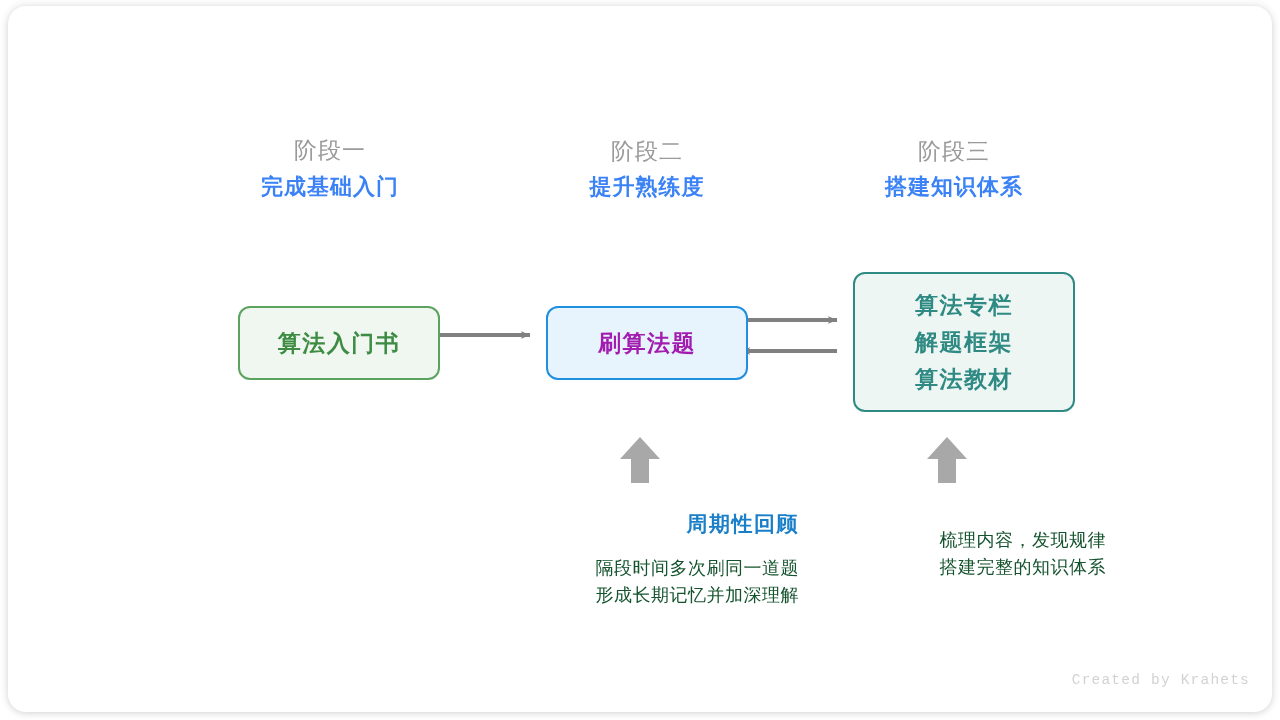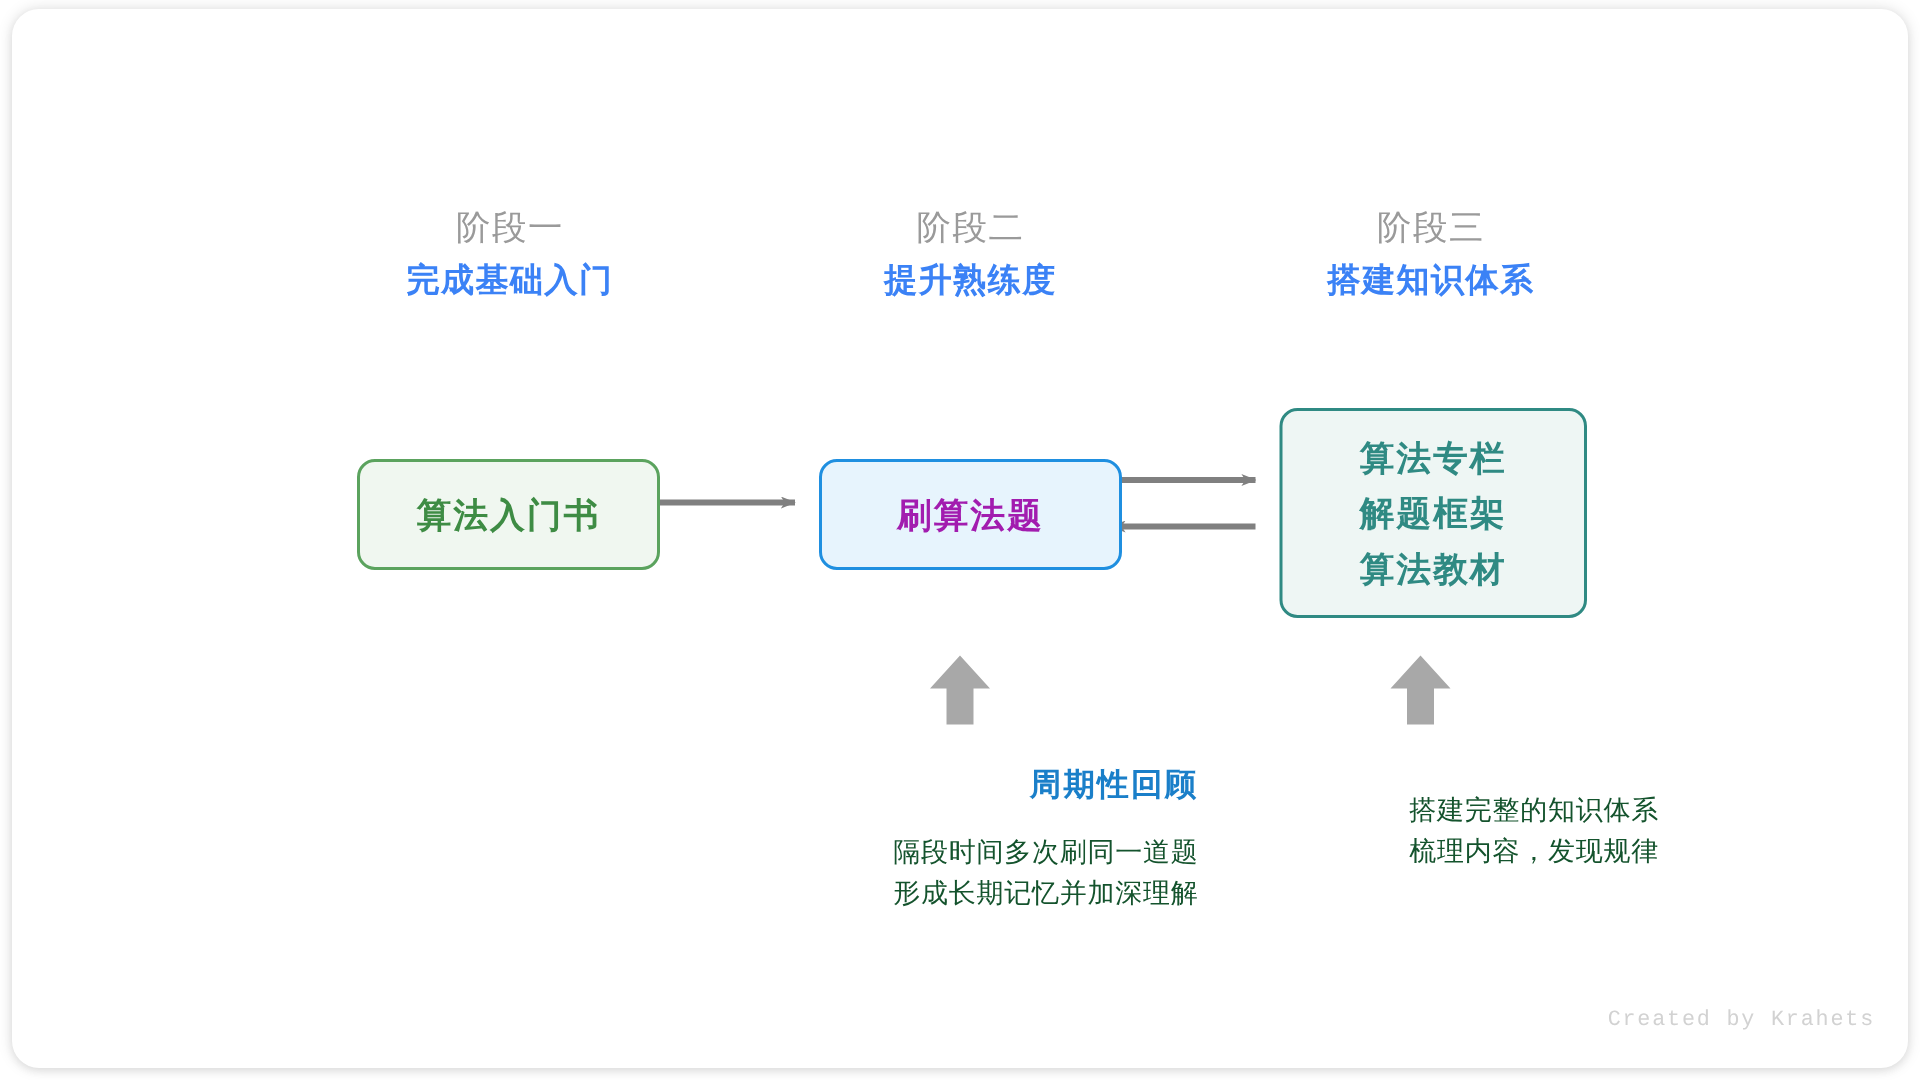--- a/index.html
+++ b/index.html
@@ -80,21 +80,21 @@
     width: 202px;
     height: 74px;
     background: #e7f4fd;
     border: 2px solid #1f8fe0;
   }
   #node-practice .node-line { color: #a21caf; }
 
   #node-resources {
     left: 845px;
     top: 266px;
-    width: 205px;
+    width: 222px;
     height: 140px;
     background: #eef6f4;
     border: 2px solid #2f8a83;
   }
   #node-resources .node-line { color: #2f8a83; }
 
   
   #wires {
     position: absolute;
     left: 0; top: 0;
@@ -141,21 +141,21 @@
     font-size: 14.5px;
     letter-spacing: 1.2px;
     color: #d2d2d2;
   }
 </style>
 </head>
 <body>
 
 <div id="card">
 
-  <div class="stage-head" id="stage-head-1" style="left:202px; top:130px;">
+  <div class="stage-head" id="stage-head-1" style="left:192px; top:130px;font-family:Liberation Serif, serif;">
     <div class="stage-num">阶段一</div>
     <div class="stage-title">完成基础入门</div>
   </div>
 
   <div class="stage-head" id="stage-head-2" style="left:509px; top:130px;">
     <div class="stage-num">阶段二</div>
     <div class="stage-title">提升熟练度</div>
   </div>
 
   <div class="stage-head" id="stage-head-3" style="left:816px; top:130px;">
@@ -205,20 +205,20 @@
   <div class="note" id="note-review" style="left:471px; top:504px;">
     <div class="note-title">周期性回顾</div>
     <div class="note-body">
       <div>隔段时间多次刷同一道题</div>
       <div>形成长期记忆并加深理解</div>
     </div>
   </div>
 
   <div class="note" id="note-summary" style="left:778px; top:504px;">
     <div class="note-body">
+      <div>梳理内容，发现规律</div>
       <div>搭建完整的知识体系</div>
-      <div>梳理内容，发现规律</div>
     </div>
   </div>
 
   <div id="credit">Created by Krahets</div>
 
 </div>
 
 </body></html>

